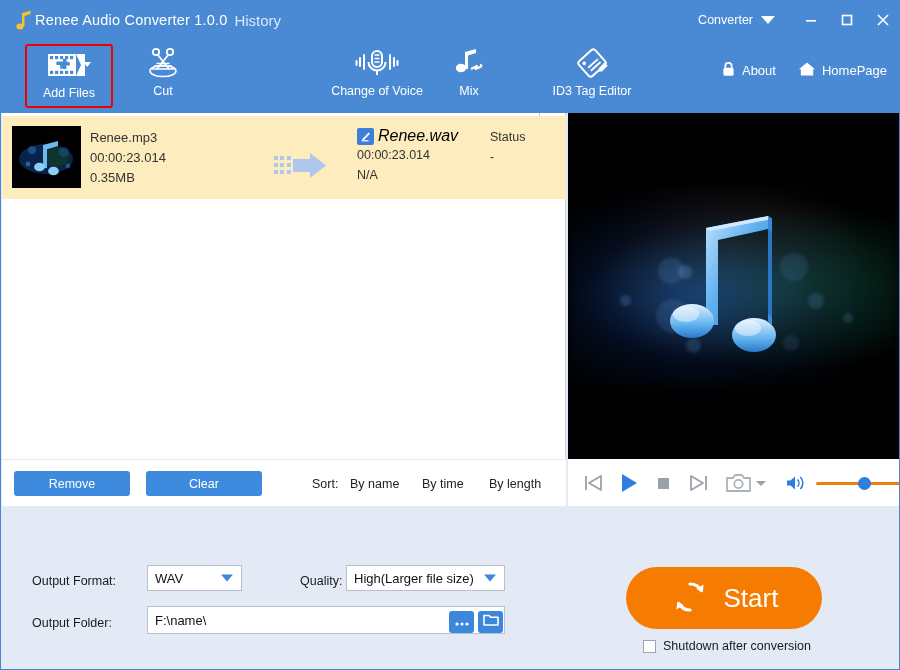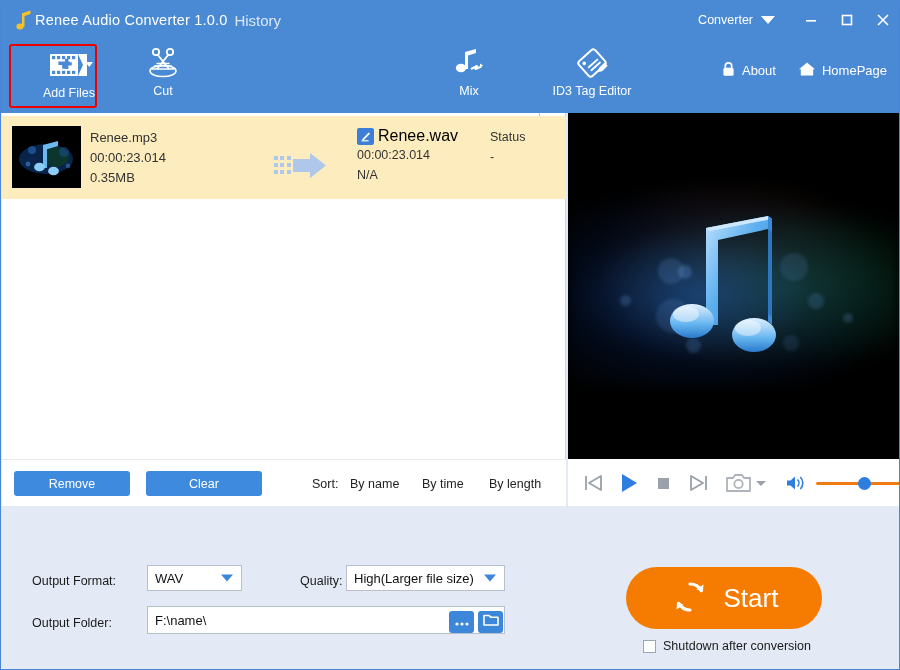--- a/index.html
+++ b/index.html
@@ -94,21 +94,21 @@
   }
   .thumb {
     position: absolute; left: 10px; top: 10px; width: 69px; height: 62px;
     background: #000000;
     overflow: hidden;
   }
   .src-col { position: absolute; left: 88px; top: 12px; }
   .src-col div { font-size: 13px; color: #333333; line-height: 20px; }
   .arrow-wrap { position: absolute; left: 272px; top: 36px; width: 60px; height: 28px; }
   .dst-col { position: absolute; left: 355px; top: 11px; }
-  .dst-head { display: flex; align-items: center; gap: 4px; }
+  .dst-head { display: flex; align-items: center; gap: 4px; font-style: italic; }
   .edit-ico {
     width: 17px; height: 17px; background: #3d7fd8; border-radius: 2px;
     display: flex; align-items: center; justify-content: center;
   }
   .dst-col div.ln { font-size: 12.5px; color: #333333; line-height: 20px; }
   .status-col { position: absolute; left: 488px; top: 11px; }
   .status-col div { font-size: 12.5px; color: #333333; line-height: 20px; }
 
   
   .listbar {
@@ -224,21 +224,21 @@
       <div class="win-btn">
         <svg width="18" height="18" viewBox="0 0 18 18">
             <path d="M4 4 L14 14 M14 4 L4 14" stroke="#ffffff" stroke-width="1.6" fill="none"></path>
           </svg>
       </div>
     </div>
   </div>
 
   <div class="toolbar">
 
-    <div class="tool sel" style="left:8px;align-items:flex-end;">
+    <div class="tool sel" style="left:24px;">
       <div class="ti">
         <svg width="48" height="30" viewBox="0 0 48 30">
           <rect x="3" y="4" width="28" height="22" rx="1" fill="#ffffff"></rect>
           <g fill="#4a8ad4">
             <rect x="5" y="6" width="3.2" height="3.2"></rect>
               <rect x="10" y="6" width="3.2" height="3.2"></rect>
             <rect x="15" y="6" width="3.2" height="3.2"></rect>
               <rect x="20" y="6" width="3.2" height="3.2"></rect>
             <rect x="25" y="6" width="3.2" height="3.2"></rect>
             <rect x="5" y="20.8" width="3.2" height="3.2"></rect>
@@ -263,20 +263,33 @@
           <circle cx="27" cy="5" r="3.2" fill="none" stroke="#ffffff" stroke-width="1.8"></circle>
           <path d="M14.5 7.5 L26 22 M25.5 7.5 L14 22" stroke="#ffffff" stroke-width="1.8" fill="none"></path>
           <ellipse cx="20" cy="24" rx="13" ry="5.5" fill="none" stroke="#ffffff" stroke-width="1.6"></ellipse>
           <path d="M9 22 h22 M11 19 h18 M13.5 16.5 h13" stroke="#ffffff" stroke-width="1.4"></path>
         </svg>
       </div>
       <div class="tl">Cut</div>
     </div>
 
 
+    <div class="tool" style="left:310px; width:132px;">
+      <div class="ti">
+        <svg width="46" height="32" viewBox="0 0 46 32">
+          <rect x="18" y="4" width="10" height="16" rx="5" fill="none" stroke="#ffffff" stroke-width="2"></rect>
+          <path d="M14.5 15 a8.5 8.5 0 0 0 17 0" fill="none" stroke="#ffffff" stroke-width="2"></path>
+          <path d="M23 23.5 v4.5" stroke="#ffffff" stroke-width="2"></path>
+          <path d="M20.5 8 h5 M20.5 11.5 h5 M20.5 15 h5" stroke="#ffffff" stroke-width="1.3"></path>
+          <path d="M10 8 v14 M6 11 v8 M2.5 14 v4" stroke="#ffffff" stroke-width="2" stroke-linecap="round"></path>
+          <path d="M36 8 v14 M40 11 v8 M43.5 14 v4" stroke="#ffffff" stroke-width="2" stroke-linecap="round"></path>
+        </svg>
+      </div>
+      <div class="tl">Change of Voice</div>
+    </div>
 
     <div class="tool" style="left:424px;">
       <div class="ti">
         <svg width="40" height="32" viewBox="0 0 40 32">
           <path d="M16 22 V5 L27 2 V6 L19 8.5 V22 Z" fill="#ffffff"></path>
           <ellipse cx="12" cy="21" rx="5.2" ry="4.2" fill="#ffffff"></ellipse>
           <path d="M22 22 l6 -3 l-1.5 3 l6 -2.5" stroke="#ffffff" stroke-width="2" fill="none" stroke-linejoin="round"></path>
           <path d="M31 16.5 l3 2 l-3 2 z" fill="#ffffff"></path>
         </svg>
       </div>

